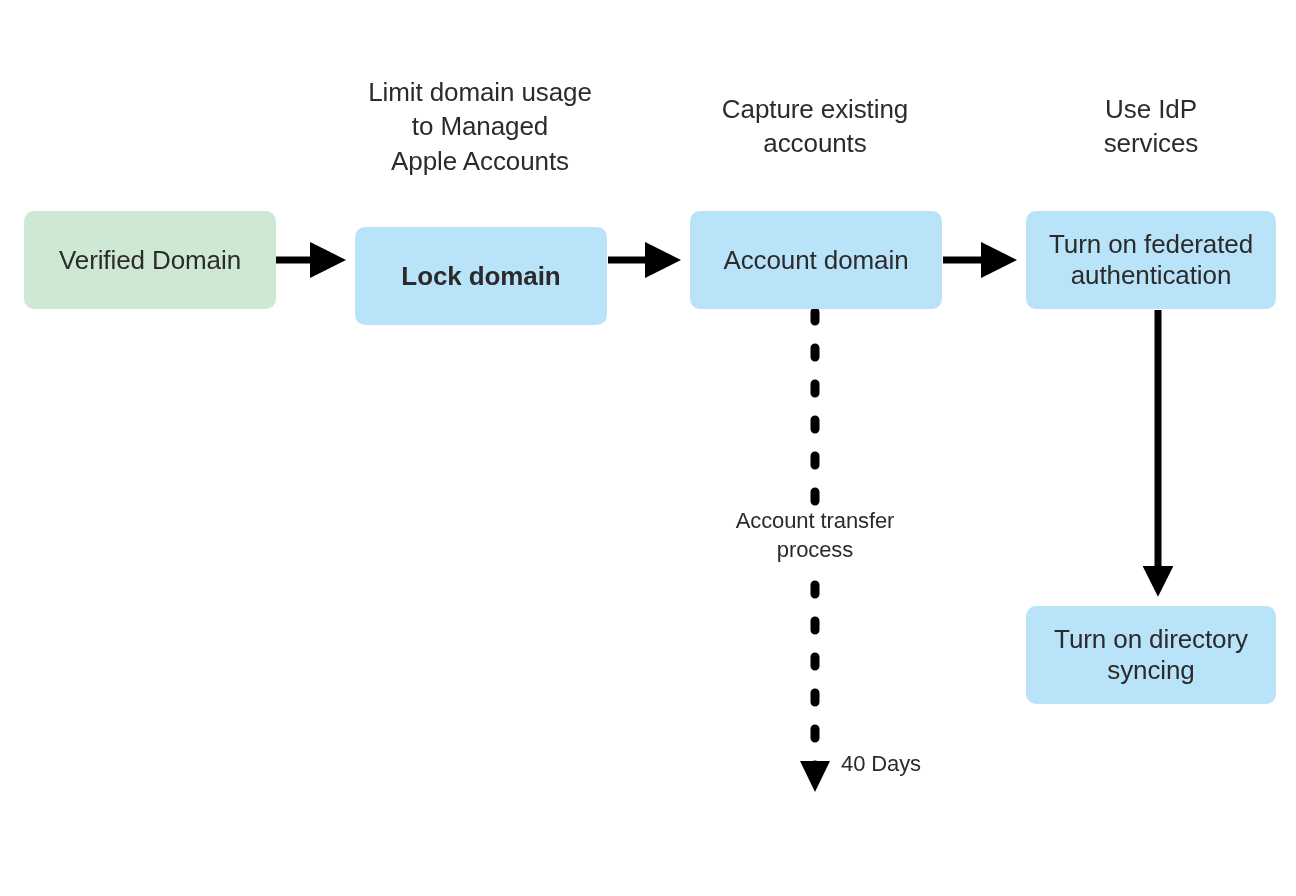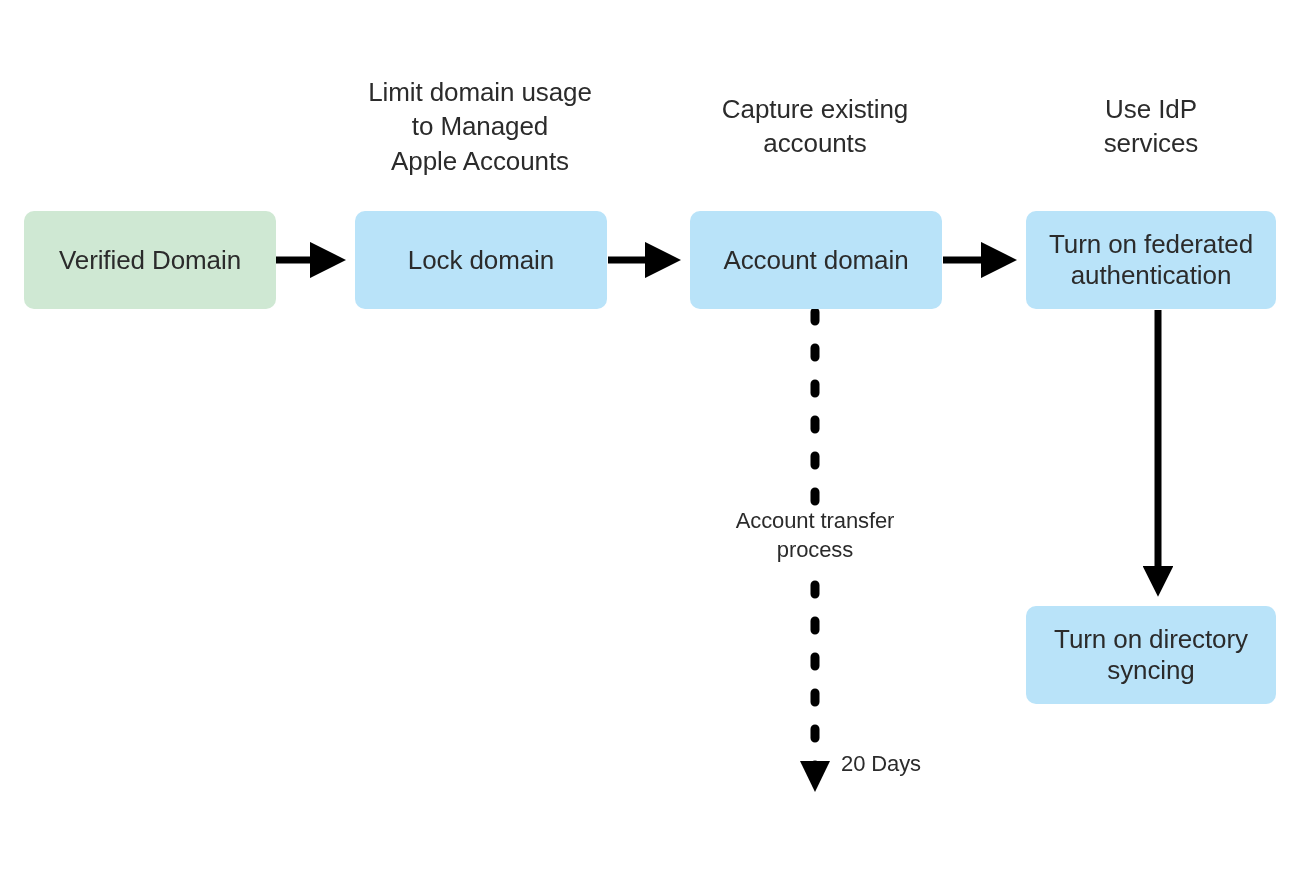--- a/index.html
+++ b/index.html
@@ -95,29 +95,29 @@
 Apple Accounts</div>
 
   <div class="caption" style="left:665px; top:48px; width:300px;">Capture existing
 accounts</div>
 
   <div class="caption" style="left:1026px; top:48px; width:250px;">Use IdP
 services</div>
 
   <div class="node" style="left:24px; top:167px; width:252px; height:98px; background:#cfe8d3;">Verified Domain</div>
 
-  <div class="node" style="left:355px; top:167px; width:252px; height:98px; background:#b9e3f9;">Lock domain</div>
+  <div class="node" style="left:355px; top:183px; width:252px; height:98px; background:#b9e3f9;font-weight:bold;">Lock domain</div>
 
   <div class="node" style="left:690px; top:167px; width:252px; height:98px; background:#b9e3f9;">Account domain</div>
 
   <div class="node" style="left:1026px; top:167px; width:250px; height:98px; background:#b9e3f9;">Turn on federated
 authentication</div>
 
   <div class="node" style="left:1026px; top:562px; width:250px; height:98px; background:#b9e3f9;">Turn on directory
 syncing</div>
 
 
   <div class="edge-label" style="left:665px; top:462px; width:300px;">Account transfer
 process</div>
 
-  <div class="edge-label" style="left:841px; top:705px; width:150px; text-align:left;">20 Days</div>
+  <div class="edge-label" style="left:841px; top:705px; width:150px; text-align:left;">40 Days</div>
 
 </div>
 
 </body></html>

